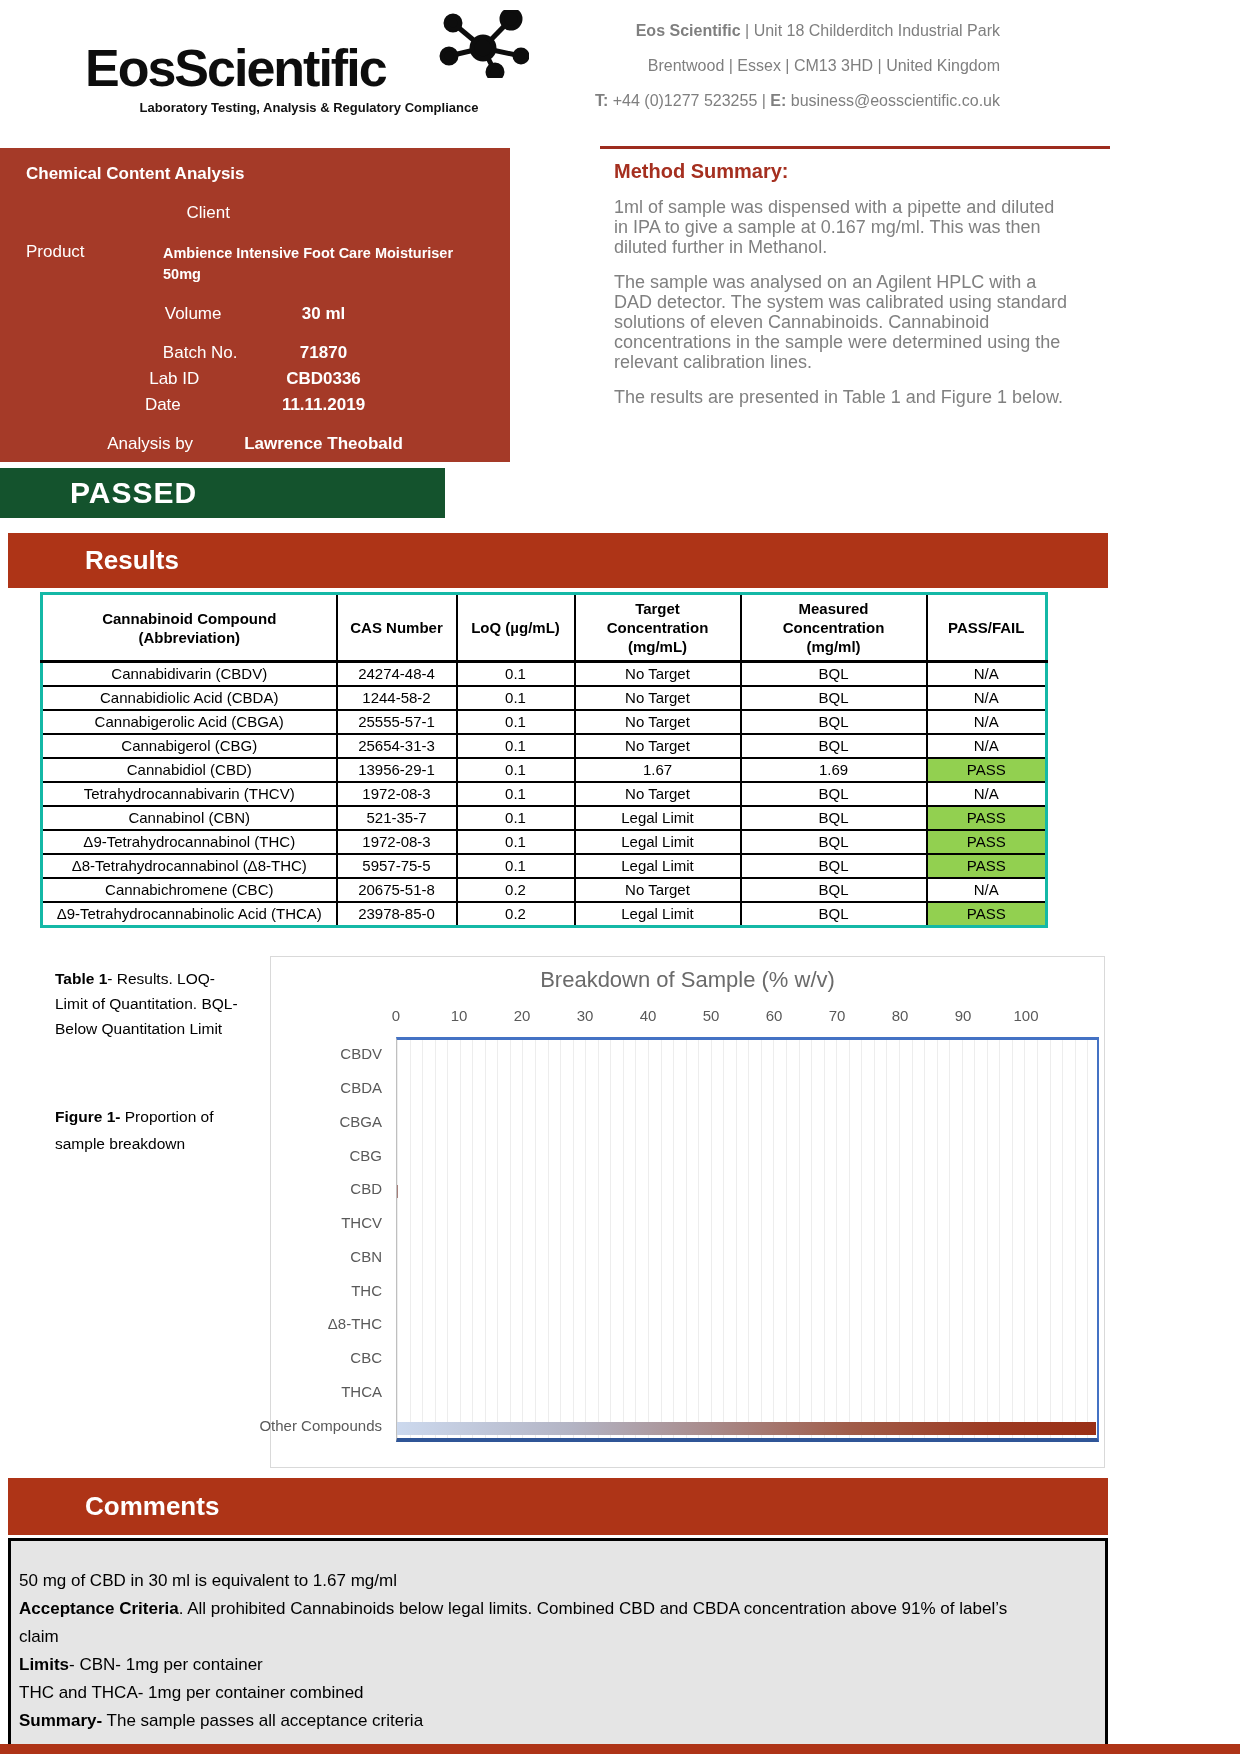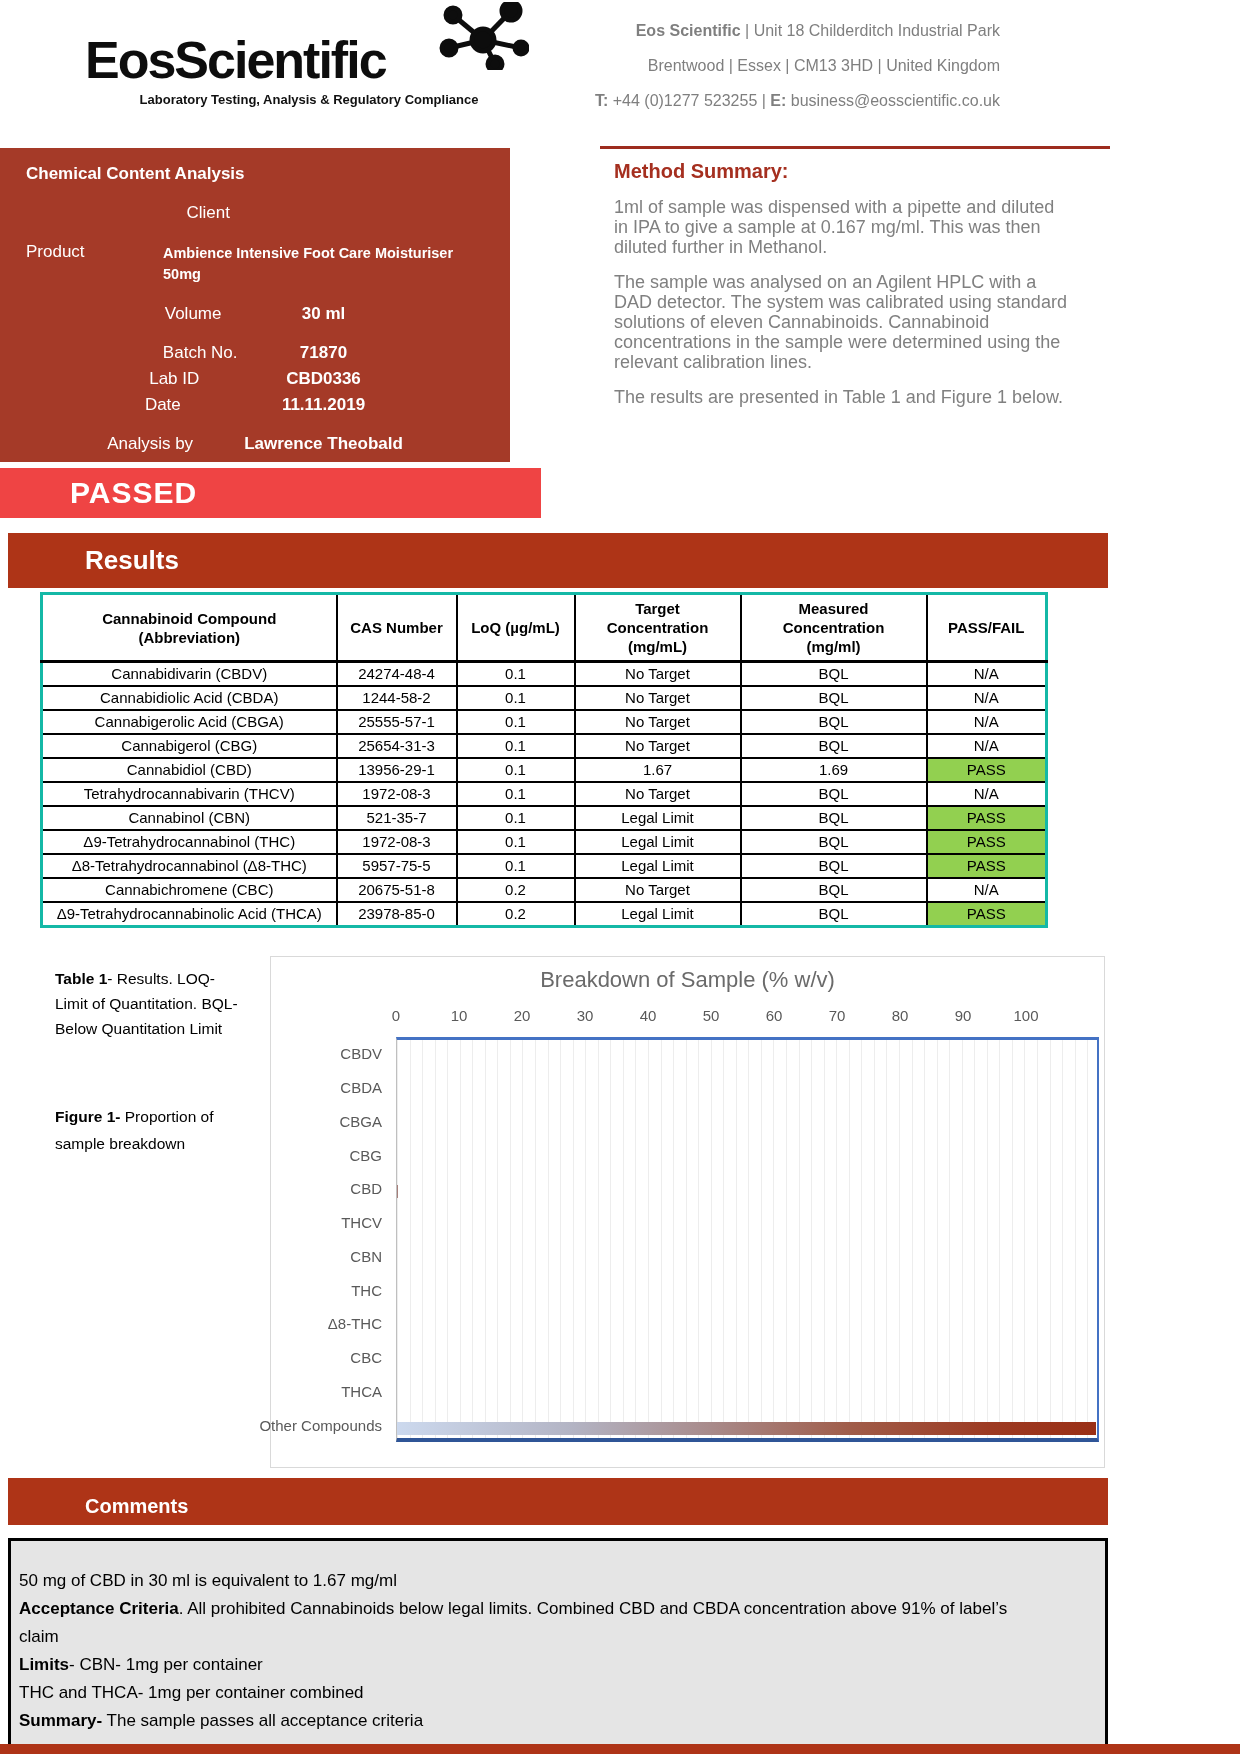--- a/index.html
+++ b/index.html
@@ -1,20 +1,20 @@
 <!DOCTYPE html>
 <html><head>
 <meta charset="utf-8">
 <style>
   * { margin:0; padding:0; box-sizing:border-box; }
   body { background:#fff; font-family:"Liberation Sans", sans-serif; }
   .page { position:relative; width:1240px; height:1754px; background:#fff; overflow:hidden; }
 
   
-  .logo-block { position:absolute; left:85px; top:4px; width:470px; }
+  .logo-block { position:absolute; left:85px; top:12px; width:470px; }
   .logo-word { font-size:52px; font-weight:800; letter-spacing:-2px; color:#0d0d0d; margin-top:26px; }
   .logo-tagline { font-size:13px; font-weight:700; color:#111; text-align:center; padding-right:22px; margin-top:2px; }
   .molecule { position:absolute; left:352px; top:-2px; }
   .contact-block { position:absolute; right:240px; top:22px; text-align:right; color:#7f7f7f; font-size:16px; }
   .contact-block .line { margin-bottom:17px; }
   .contact-block b { color:#7f7f7f; }
 
   .red-hr { position:absolute; left:600px; top:146px; width:510px; height:3px; background:#9d2c1e; }
 
   
@@ -25,25 +25,25 @@
   .info-value { font-weight:700; }
   .info-value.small { font-size:14.5px; padding-top:2px; }
   .mb-lg { margin-bottom:18px; } .mb-sm { margin-bottom:5px; }
 
   
   .method-block { position:absolute; left:600px; top:160px; width:455px;margin-left:14px; }
   .method-title { color:#a52f1f; font-size:20px; font-weight:700; margin-bottom:14px; }
   .method-block p { color:#808080; font-size:18px; line-height:20px; margin-bottom:15px; }
 
   
-  .passed-banner { position:absolute; left:0; top:468px; width:541px; height:50px; background:#ef4444; color:#fff;
+  .passed-banner { position:absolute; left:0; top:468px; width:445px; height:50px; background:#14532d; color:#fff;
     font-size:30px; font-weight:700; line-height:50px; padding-left:70px; letter-spacing:1px; }
   .section-bar { position:absolute; left:8px; width:1100px; background:#ae3417; color:#fff; font-weight:700; }
   .results-bar { top:533px; height:55px; font-size:26px; line-height:55px; padding-left:77px; }
-  .comments-bar { top:1478px; height:47px; font-size:20px; line-height:57px; padding-left:77px; }
+  .comments-bar { top:1478px; height:57px; font-size:26px; line-height:57px; padding-left:77px; }
 
   
   .results-table { position:absolute; left:40px; top:592px; border-collapse:collapse; table-layout:fixed; width:1005px;
     font-size:15px; color:#000; }
   .results-table th, .results-table td { border:2px solid #000; text-align:center; vertical-align:middle; }
   .results-table { border:3px solid #14b8a6; }
   .results-table th { font-weight:700; padding:4px 6px; line-height:19px; border-bottom:3px solid #000; }
   .results-table td { padding:1px 10px; line-height:20px; }
   .results-table td.pass { background:#92d050; }
 

